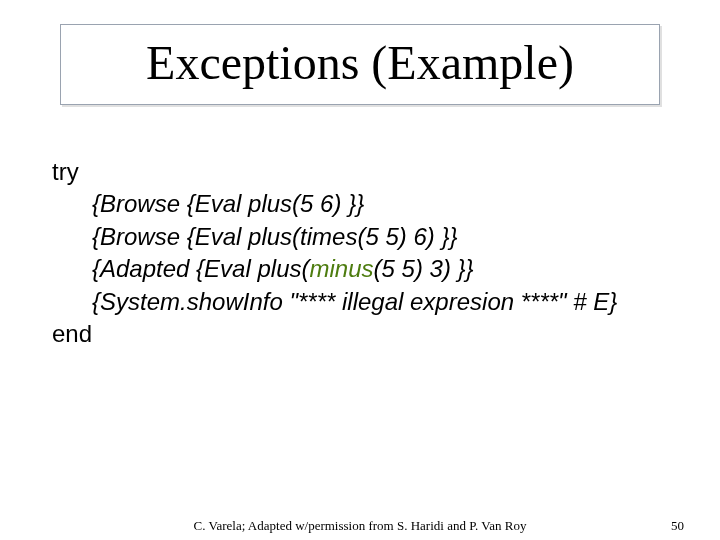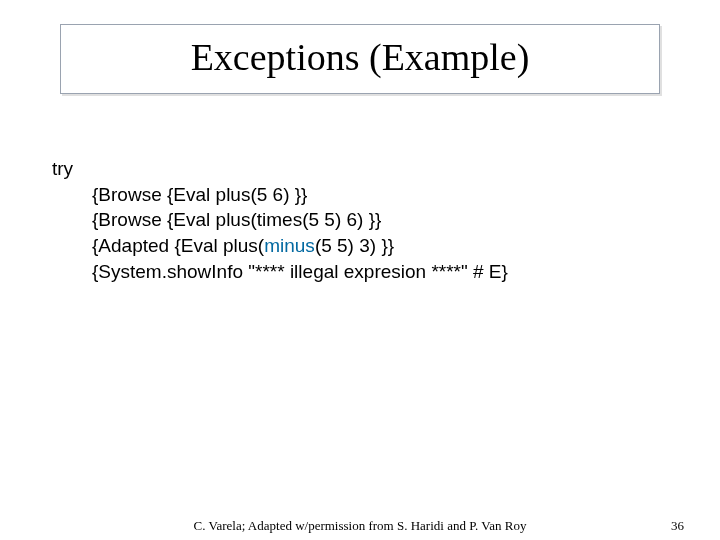--- a/index.html
+++ b/index.html
@@ -22,35 +22,35 @@
     position: absolute;
     top: 24px;
     left: 60px;
     right: 60px;
     border: 1px solid #9aa3b0;
     box-shadow: 2px 2px 0px rgba(0,0,0,0.12);
     padding: 12px 0 14px 0;
     text-align: center;
   }
   .title-text {
-    font-size: 38px;
+    font-size: 48px;
     line-height: 1.1;
   }
   .body {
     position: absolute;
     top: 156px;
     left: 52px;
     right: 64px;
     font-family: Arial, Helvetica, sans-serif;
-    font-size: 19px;
+    font-size: 24px;
     line-height: 1.35;
     color: #000000;
   }
-  .indent1 { padding-left: 40px; }
-  .red { color: #0369a1; }
+  .indent1 { padding-left: 40px; font-style: italic; }
+  .red { color: #4d7c0f; }
   .footer {
     position: absolute;
     bottom: 22px;
     left: 0;
     width: 720px;
     font-family: "Times New Roman", Times, serif;
     font-size: 13px;
     color: #000000;
   }
   .footer-center {
@@ -72,20 +72,21 @@
   <div class="title-box">
     <span class="title-text">Exceptions (Example)</span>
   </div>
 
   <div class="body">
     <div><span>try</span></div>
     <div class="indent1"><span>{Browse {Eval plus(5 6) }}</span></div>
     <div class="indent1"><span>{Browse {Eval plus(times(5 5) 6) }}</span></div>
     <div class="indent1"><span>{Adapted {Eval plus(</span><span class="red">minus</span><span>(5 5) 3) }}</span></div>
     <div class="indent1"><span>{System.showInfo  "**** illegal expresion ****" # E}</span></div>
+    <div><span>end</span></div>
   </div>
 
   <div class="footer">
     <div class="footer-center">C. Varela; Adapted w/permission from S. Haridi and P. Van Roy</div>
-    <div class="footer-right">36</div>
+    <div class="footer-right">50</div>
   </div>
 
 </div>
 
 </body></html>

